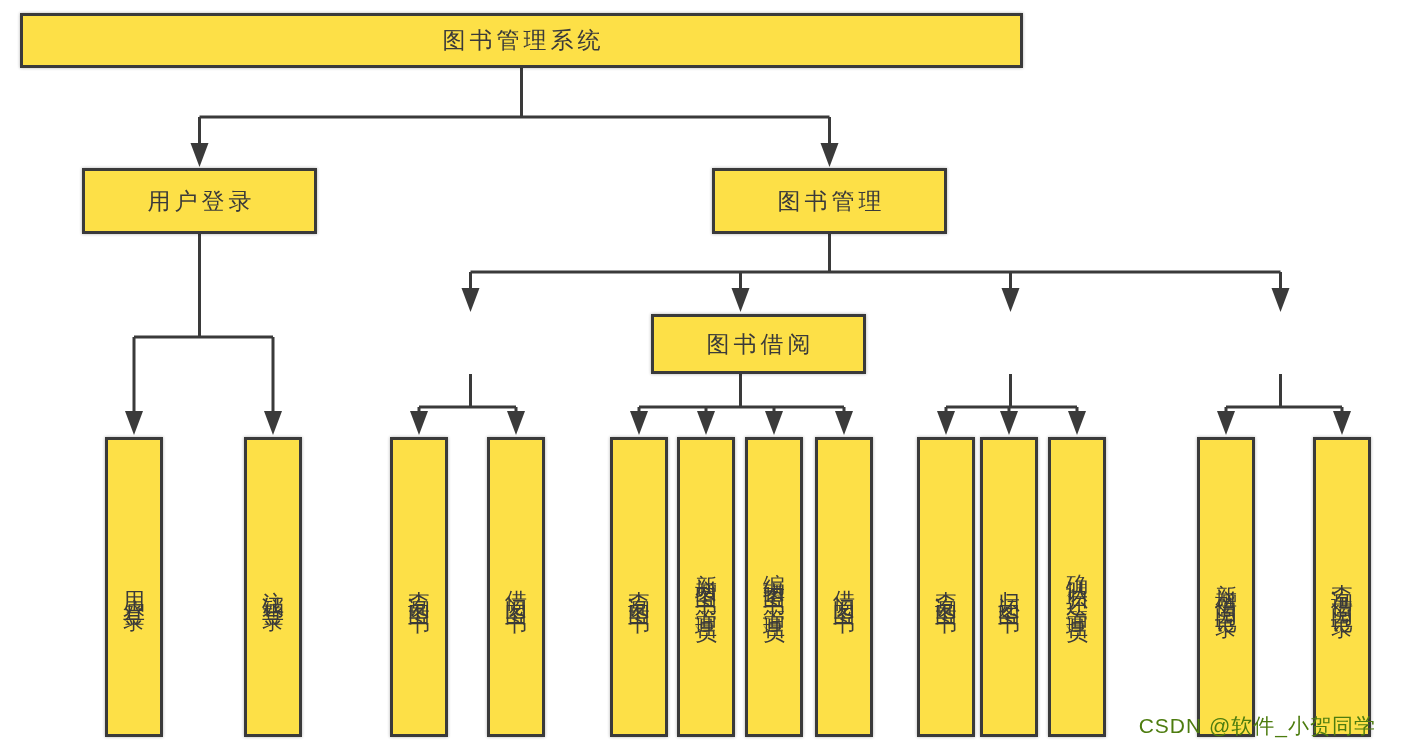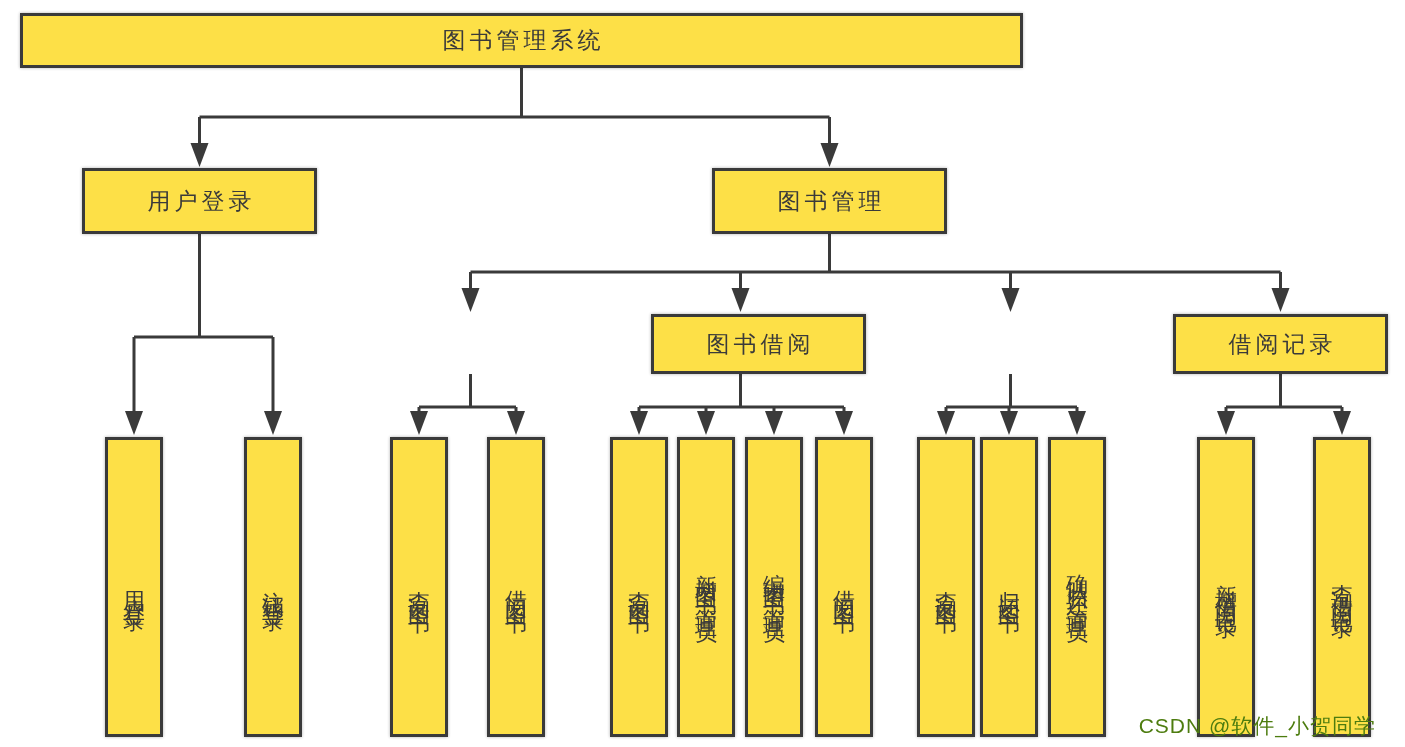--- a/index.html
+++ b/index.html
@@ -147,23 +147,20 @@
   <div class="node l2-a">
     <span class="hlabel">用户登录</span>
   </div>
   <div class="node l2-b">
     <span class="hlabel">图书管理</span>
   </div>
 
   <div class="node l3 l3-2">
     <span class="hlabel">图书借阅</span>
   </div>
-  <div class="node l3 l3-4">
-    <span class="hlabel">借阅记录</span>
-  </div>
 
   <div class="node leaf leaf-1">
     <span class="vlabel">用户登录</span>
   </div>
   <div class="node leaf leaf-2">
     <span class="vlabel">注销登录</span>
   </div>
 
   <div class="node leaf leaf-3">
     <span class="vlabel">查询图书</span>

